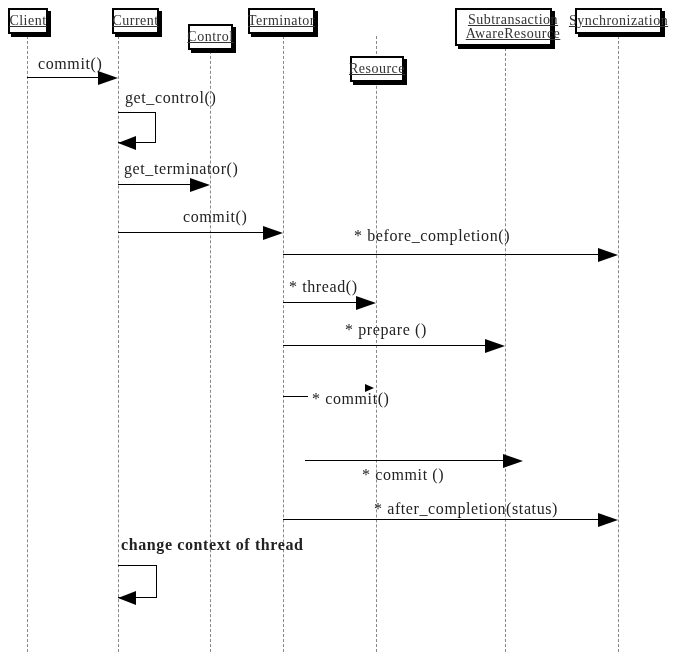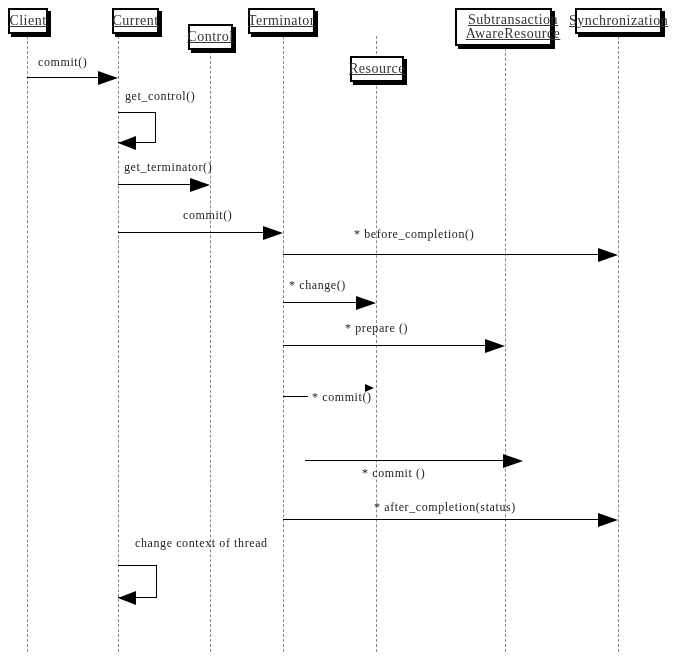--- a/index.html
+++ b/index.html
@@ -67,21 +67,21 @@
   .arr-l {
     position: absolute;
     width: 0; height: 0;
     border-right: 18px solid #000000;
     border-top: 7px solid transparent;
     border-bottom: 7px solid transparent;
     z-index: 2;
   }
   .mlabel {
     position: absolute;
-    font-size: 12px;
+    font-size: 16px;
     letter-spacing: 0.6px;
     color: #222222;
     white-space: nowrap;
     z-index: 2;
   }
 </style>
 </head>
 <body>
 
 <div class="canvas">
@@ -130,37 +130,37 @@
   <div class="arr-r" style="left:190px;top:178px;"></div>
 
   <span class="mlabel" style="left:183px;top:208px;">commit()</span>
   <div class="mline" style="left:118px;top:232px;width:147px;"></div>
   <div class="arr-r" style="left:263px;top:226px;"></div>
 
   <span class="mlabel" style="left:354px;top:227px;">* before_completion()</span>
   <div class="mline" style="left:283px;top:254px;width:317px;"></div>
   <div class="arr-r" style="left:598px;top:248px;"></div>
 
-  <span class="mlabel" style="left:289px;top:278px;">* change()</span>
+  <span class="mlabel" style="left:289px;top:278px;">* thread()</span>
   <div class="mline" style="left:283px;top:302px;width:75px;"></div>
   <div class="arr-r" style="left:356px;top:296px;"></div>
 
   <span class="mlabel" style="left:345px;top:321px;">* prepare ()</span>
   <div class="mline" style="left:283px;top:345px;width:204px;"></div>
   <div class="arr-r" style="left:485px;top:339px;"></div>
 
   <div class="mline" style="left:283px;top:396px;width:25px;"></div>
   <span class="mlabel" style="left:312px;top:390px;">* commit()</span>
   <div class="arr-r small" style="left:365px;top:384px;"></div>
 
   <span class="mlabel" style="left:362px;top:438px;margin-top:28px;">* commit ()</span>
   <div class="mline" style="left:305px;top:460px;width:200px;"></div>
   <div class="arr-r" style="left:503px;top:454px;"></div>
 
   <span class="mlabel" style="left:374px;top:500px;">* after_completion(status)</span>
   <div class="mline" style="left:283px;top:519px;width:317px;"></div>
   <div class="arr-r" style="left:598px;top:513px;"></div>
 
-  <span class="mlabel" style="left:135px;top:536px;">change context of thread</span>
+  <span class="mlabel" style="left:121px;top:536px;font-weight:bold;">change context of thread</span>
   <div class="loop" style="left:118px;top:565px;width:39px;height:33px;"></div>
   <div class="arr-l" style="left:118px;top:591px;"></div>
 
 </div>
 
 </body></html>

